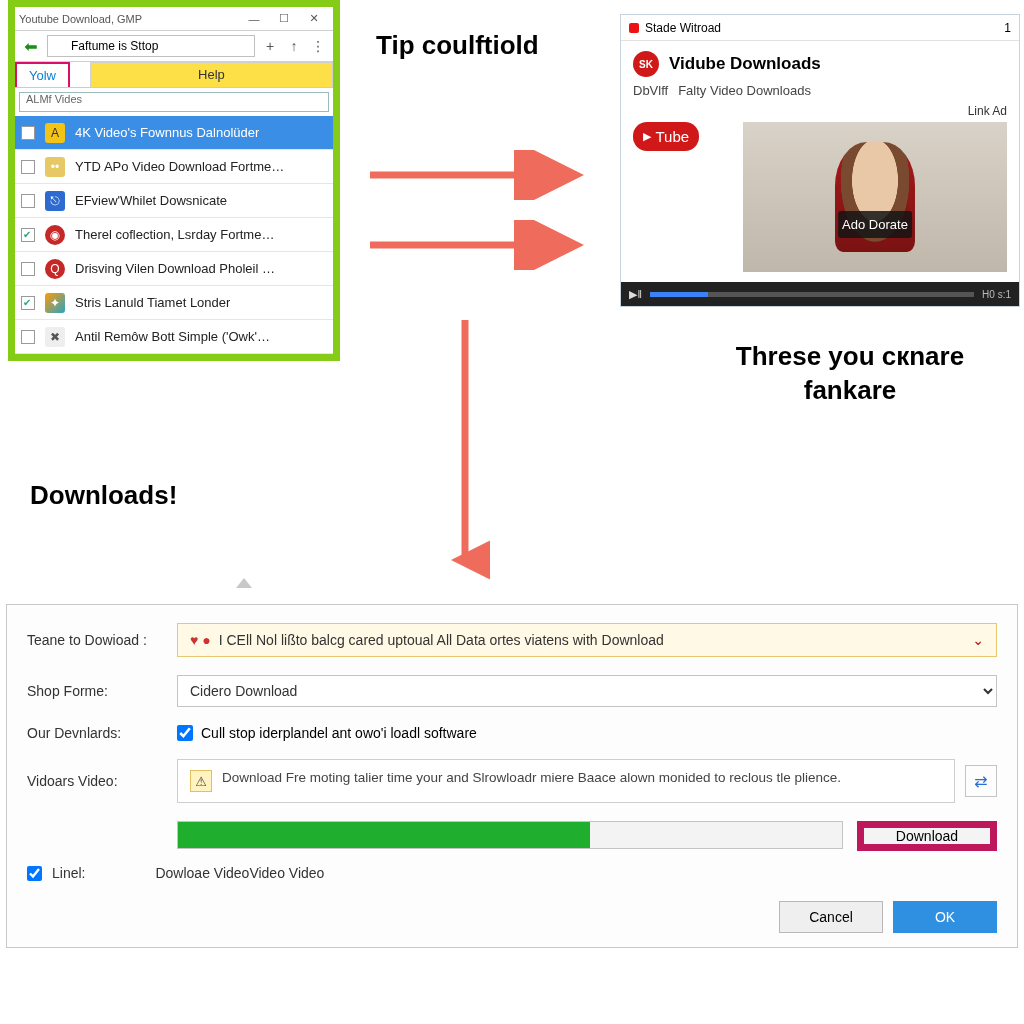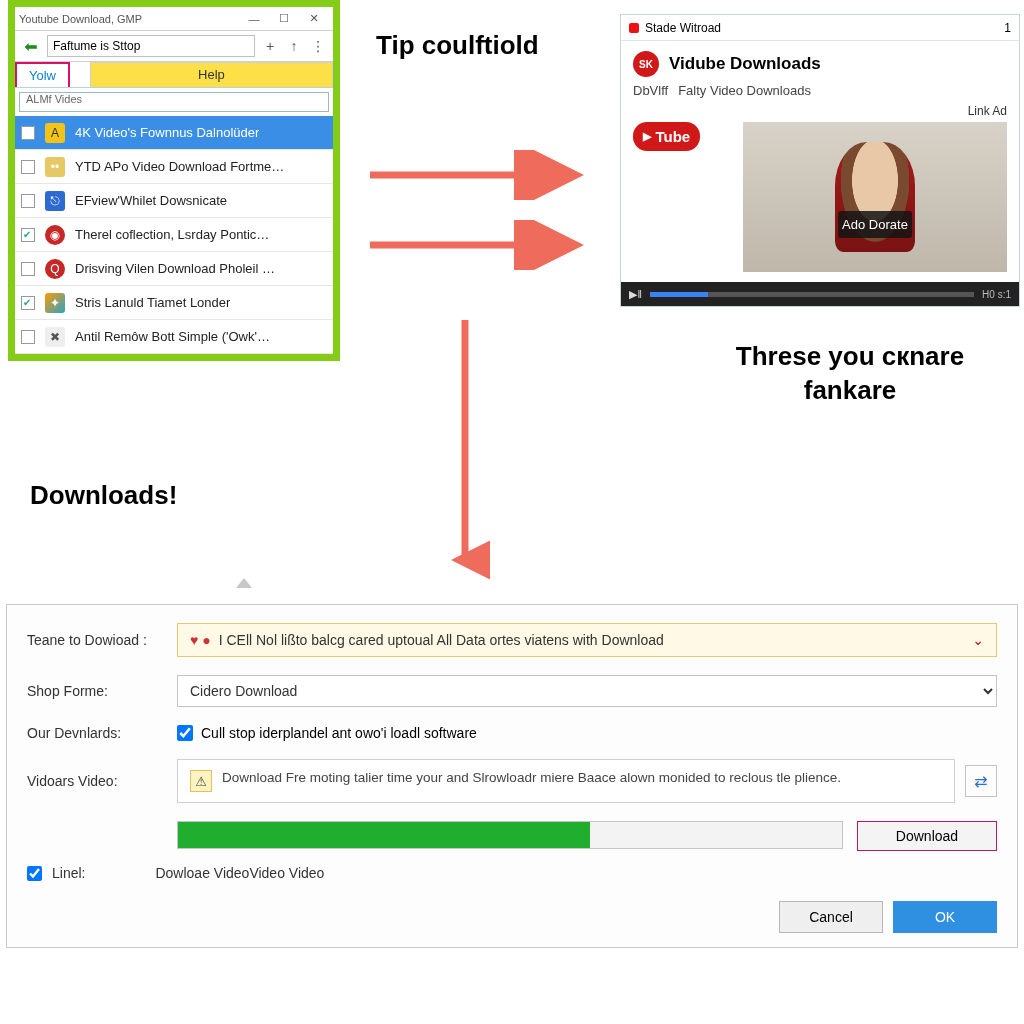--- a/index.html
+++ b/index.html
@@ -5,21 +5,21 @@
   * { box-sizing: border-box; margin: 0; padding: 0; font-family: "Segoe UI", Tahoma, sans-serif; }
   body { width: 1024px; height: 1024px; background: #fff; position: relative; overflow: hidden; }
 
   
   .win-left { position:absolute; left:8px; top:0; width:332px; border:7px solid #84cc16; background:#fff; }
   .win-left .titlebar { display:flex; align-items:center; height:24px; font-size:11px; color:#555; padding:0 4px; border-bottom:1px solid #d0d0d0;}
   .win-left .titlebar .title { flex:1; }
   .win-left .titlebar .winbtn { width:30px; text-align:center; color:#555; }
   .win-left .addr { display:flex; align-items:center; gap:6px; padding:4px 6px; border-bottom:1px solid #d0d0d0;}
   .win-left .addr .back { width:20px; height:20px; display:flex; align-items:center; justify-content:center; color:#1a8d1a; font-size:16px;}
-  .win-left .addr input { flex:1; border:1px solid #c0c0c0; height:22px; padding:0 5px; font-size:12px; }
+  .win-left .addr input { flex:1; border:1px solid #c0c0c0; height:22px; padding:0 23px; font-size:12px; }
   .win-left .addr .ib { width:18px; text-align:center; color:#555; font-size:14px;}
   .win-left .tabs { display:flex; border-bottom:1px solid #bcd0e0; }
   .win-left .tabs .tab { padding:4px 12px; font-size:13px; color:#333; border:1px solid transparent; border-bottom:none; }
   .win-left .tabs .tab.active { color:#0a84d8; border:2px solid #d90f6a; border-bottom:none; }
   .win-left .tabs .tab.help { flex:1; text-align:center; background:#fde047; border:1px solid #d0d0d0; border-bottom:none; margin-left:20px; }
   .win-left .search { margin:4px; border:1px solid #9bb; height:20px; padding:0 6px; font-size:11px; color:#666;}
   .win-left .list { }
   .win-left .list .row { display:flex; align-items:center; height:34px; padding:0 6px; border-bottom:1px solid #e6e6e6; font-size:13px; color:#222;}
   .win-left .list .row.selected { background:#3a8ee6; color:#fff; }
   .win-left .list .row .cb { width:14px; height:14px; border:1px solid #999; margin-right:10px; background:#fff;}
@@ -48,21 +48,21 @@
   .card .ttl .yt { width:10px;height:10px;background:#e11;border-radius:2px;}
   .card .ttl .num { margin-left:auto; }
   .card .head { padding:10px 12px 6px; }
   .card .head .line1 { display:flex; align-items:center; gap:10px; }
   .card .head .sk { width:26px;height:26px;border-radius:50%;background:#d01818;color:#fff;display:flex;align-items:center;justify-content:center;font-size:10px;font-weight:700;}
   .card .head .t1 { font-size:17px; font-weight:600;}
   .card .head .sub { display:flex; gap:10px; font-size:13px; color:#444; margin-top:6px;}
   .card .linkad { text-align:right; font-size:12px; color:#333; padding:0 12px 4px;}
   .card .body { display:flex; gap:10px; padding:0 12px 10px;}
   .card .tube { width:100px; display:flex; align-items:flex-start; }
-  .card .tube .badge { background:#d01818; color:#fff; border-radius:14px; padding:6px 10px; font-weight:700; font-size:15px; display:flex; align-items:center; gap:4px;}
+  .card .tube .badge { background:#d01818; color:#fff; border-radius:14px; padding:6px 10px; font-weight:400; font-size:15px; display:flex; align-items:center; gap:4px;}
   .card .tube .badge::before{content:"▶"; font-size:11px;}
   .card .thumb { flex:1; position:relative; background:linear-gradient(#d9d2c8,#bfb7aa); height:150px; display:flex; align-items:center; justify-content:center;}
   .card .thumb .face { width:80px;height:110px;background:radial-gradient(ellipse at 50% 35%, #e9c8a8 0 40%, #7a4a30 41% 60%, transparent 61%), linear-gradient(#a71b1b,#7a1212); border-radius:40% 40% 10% 10%; }
   .card .thumb .btn { position:absolute; left:50%; bottom:34px; transform:translateX(-50%); background:rgba(20,20,20,.85); color:#fff; font-size:13px; padding:6px 4px; border-radius:3px;}
   .card .pbar { height:24px; background:#222; display:flex; align-items:center; padding:0 8px; gap:8px;}
   .card .pbar .pp { color:#ddd; font-size:11px;}
   .card .pbar .track { flex:1; height:5px; background:#555; position:relative;}
   .card .pbar .track::before{content:"";position:absolute;left:0;top:0;height:100%;width:18%;background:#3b82f6;}
   .card .pbar .time { color:#bbb; font-size:10px;}
 
@@ -74,21 +74,21 @@
   .dlg .warnbox .chev { margin-left:auto; color:#b11; }
   .dlg select.sel { flex:1; height:32px; border:1px solid #c4c4c4; padding:0 8px; font-size:14px; color:#333; background:#fff;}
   .dlg .cbrow { flex:1; display:flex; align-items:center; gap:8px; font-size:14px; }
   .dlg .cbrow input { width:16px; height:16px; }
   .dlg .infobox { flex:1; border:1px solid #cfcfcf; background:#fff; padding:10px 12px; font-size:13.5px; color:#444; display:flex; gap:10px; align-items:flex-start;}
   .dlg .infobox .warnico{ width:22px;height:22px;background:#fff3c0;border:1px solid #e0c060;display:flex;align-items:center;justify-content:center;font-size:13px;}
   .dlg .sharebtn { width:32px;height:32px;border:1px solid #c4c4c4;margin-left:10px;display:flex;align-items:center;justify-content:center;color:#2a6fd6;}
   .dlg .prow { display:flex; gap:14px; margin:6px 0 14px 150px;}
   .dlg .prog { flex:1; height:28px; border:1px solid #c4c4c4; background:#f3f3f3; position:relative;}
   .dlg .prog::before{content:"";position:absolute;left:0;top:0;height:100%;width:62%;background:#1fae2e;}
-  .dlg .dlbtn { width:140px; height:30px; border:1px solid #be185d; background:#f4f4f4; font-size:14px;}
+  .dlg .dlbtn { width:140px; height:30px; border:7px solid #be185d; background:#f4f4f4; font-size:14px;}
   .dlg .statusrow { display:flex; align-items:center; gap:10px; font-size:14px; color:#333; margin-bottom:20px;}
   .dlg .statusrow input{width:15px;height:15px;}
   .dlg .footer { display:flex; justify-content:flex-end; gap:10px;}
   .dlg .footer button { width:104px; height:32px; border:1px solid #b8b8b8; font-size:14px;}
   .dlg .footer .ok { background:#2f8fe0; color:#fff; border-color:#2f8fe0;}
   .nub { position:absolute; left:236px; top:578px; width:0;height:0;border-left:8px solid transparent;border-right:8px solid transparent;border-bottom:10px solid #c8c8c8;}
 </style>
 </head>
 <body>
 
@@ -123,21 +123,21 @@
       <span class="txt">YTD APo Video Download Fortme…</span>
     </div>
     <div class="row">
       <span class="cb"></span>
       <span class="ico blue">⎋</span>
       <span class="txt">EFview'Whilet Dowsnicate</span>
     </div>
     <div class="row">
       <span class="cb checked"></span>
       <span class="ico redc">◉</span>
-      <span class="txt">Therel coflection, Lsrday Pontic…</span>
+      <span class="txt">Therel coflection, Lsrday Fortme…</span>
     </div>
     <div class="row">
       <span class="cb"></span>
       <span class="ico redq">Q</span>
       <span class="txt">Drisving Vilen Download Pholeil …</span>
     </div>
     <div class="row">
       <span class="cb checked"></span>
       <span class="ico teal">✦</span>
       <span class="txt">Stris Lanuld Tiamet Londer</span>

